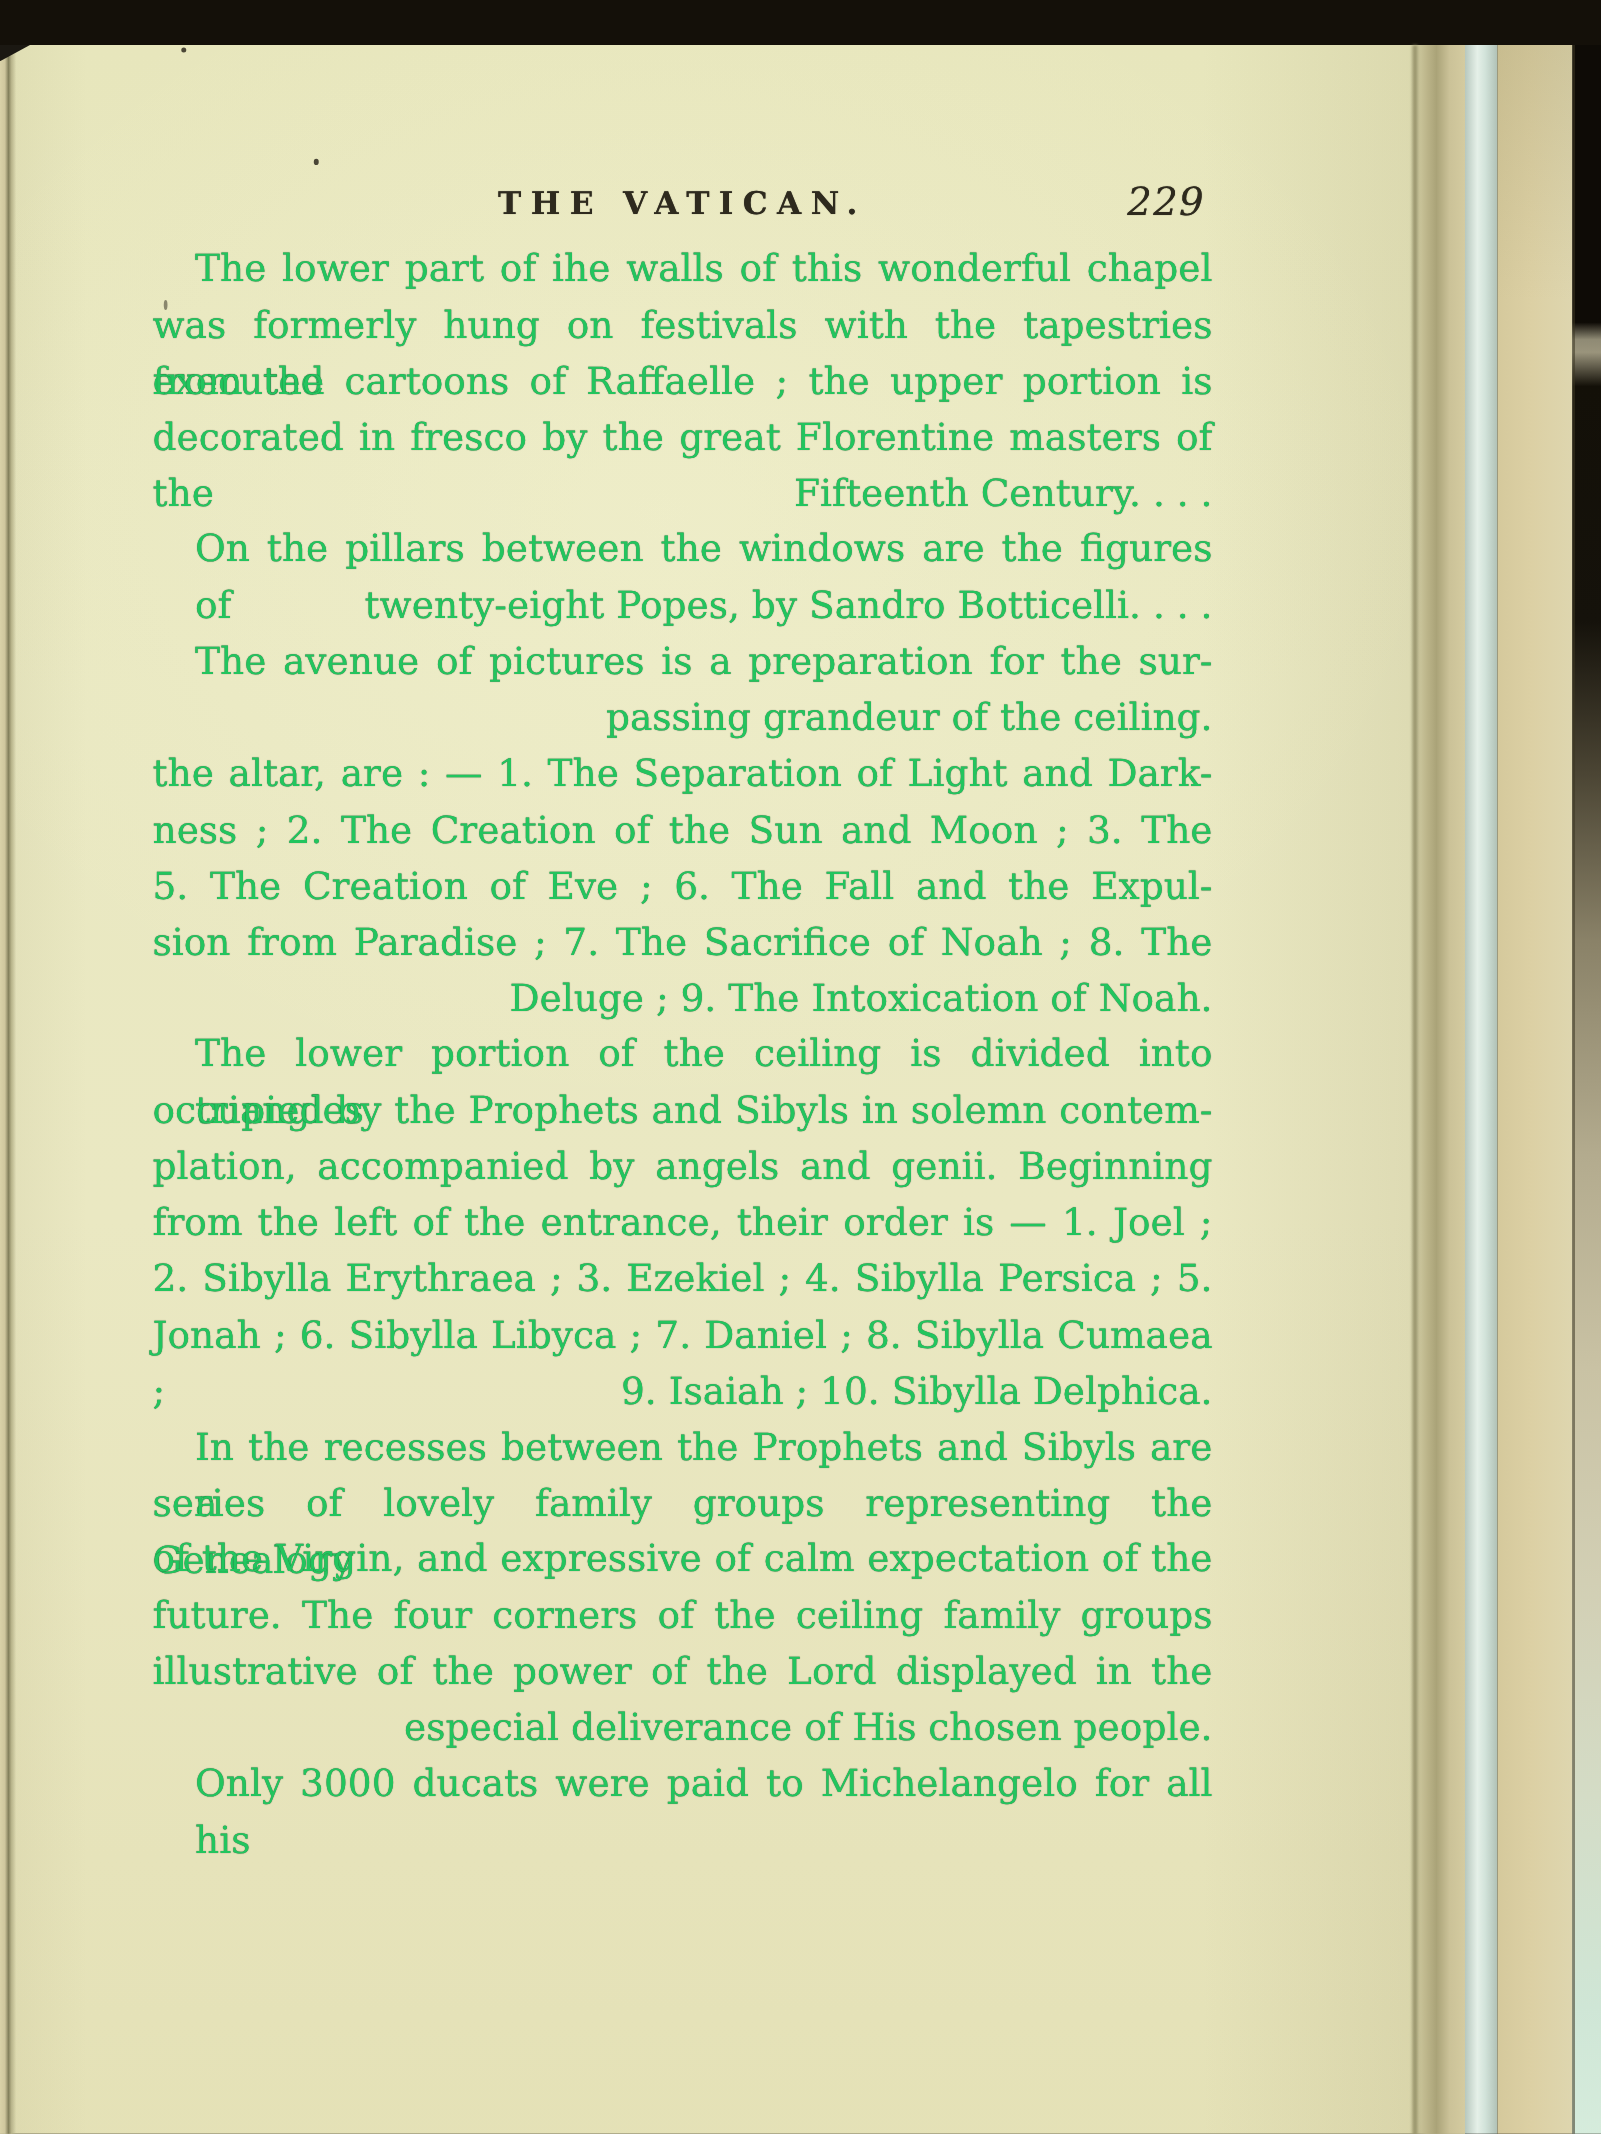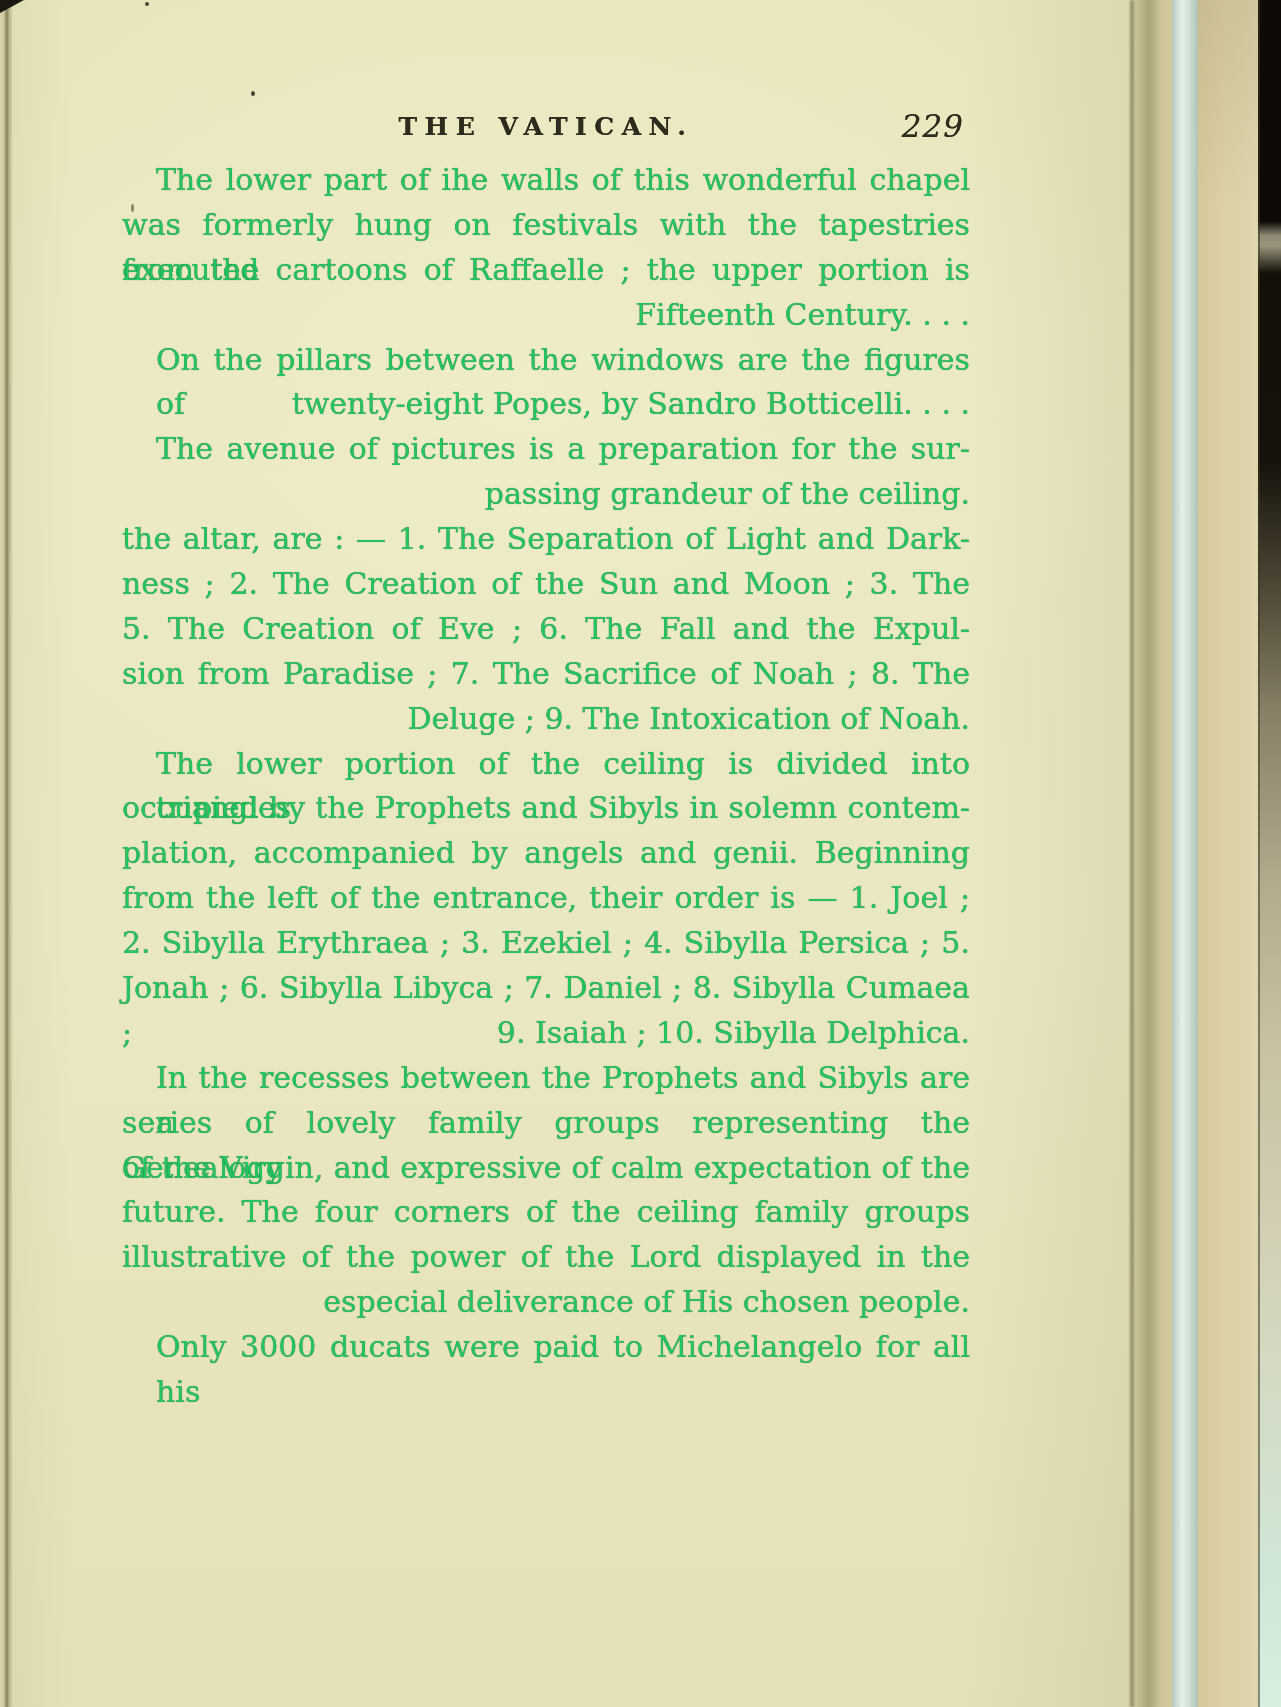--- a/index.html
+++ b/index.html
@@ -1,21 +1,21 @@
 <!DOCTYPE html>
 <html><head>
 <meta charset="utf-8">
 <style>
   html,body{margin:0;padding:0;}
   body{
     width:1281px;height:1707px;position:relative;overflow:hidden;
     background:#141009;
     font-family:"DejaVu Serif","Liberation Serif",serif;
   }
-  .scene{position:absolute;inset:0;}
+  .scene{position:absolute;inset:0;margin-top:36px;}
 
   
   .page{
     position:absolute;left:0;top:0;width:1172px;height:1707px;
     background:
       radial-gradient(900px 700px at 45% 22%, rgba(248,247,216,.35), rgba(248,247,216,0) 70%),
       linear-gradient(90deg, rgba(150,140,95,.10) 0%, rgba(150,140,95,0) 6%, rgba(150,140,95,0) 82%, rgba(150,140,95,.16) 98%),
       linear-gradient(180deg, #e7e6bc 0%, #e9e8c1 30%, #eae8c2 55%, #e6e3ba 85%, #e4e1b6 100%);
   }
   
@@ -106,20 +106,21 @@
 
   <div class="running-head">
     <div class="head-title">THE VATICAN.</div>
     <div class="folio">229</div>
   </div>
 
   <div class="text-block">
       <div class="line indent just">The lower part of ihe walls of this wonderful chapel</div>
       <div class="line just">was formerly hung on festivals with the tapestries executed</div>
       <div class="line just">from the cartoons of Raffaelle ; the upper portion is</div>
+      <div class="line just">decorated in fresco by the great Florentine masters of the</div>
       <div class="line">Fifteenth Century. . . .</div>
       <div class="line indent just">On the pillars between the windows are the figures of</div>
       <div class="line">twenty-eight Popes, by Sandro Botticelli. . . .</div>
       <div class="line indent just">The avenue of pictures is a preparation for the sur-</div>
       <div class="line">passing grandeur of the ceiling.</div>
       <div class="line just">the altar, are : — 1. The Separation of Light and Dark-</div>
       <div class="line just">ness ; 2. The Creation of the Sun and Moon ; 3. The</div>
       <div class="line just">5. The Creation of Eve ; 6. The Fall and the Expul-</div>
       <div class="line just">sion from Paradise ; 7. The Sacrifice of Noah ; 8. The</div>
       <div class="line">Deluge ; 9. The Intoxication of Noah.</div>

